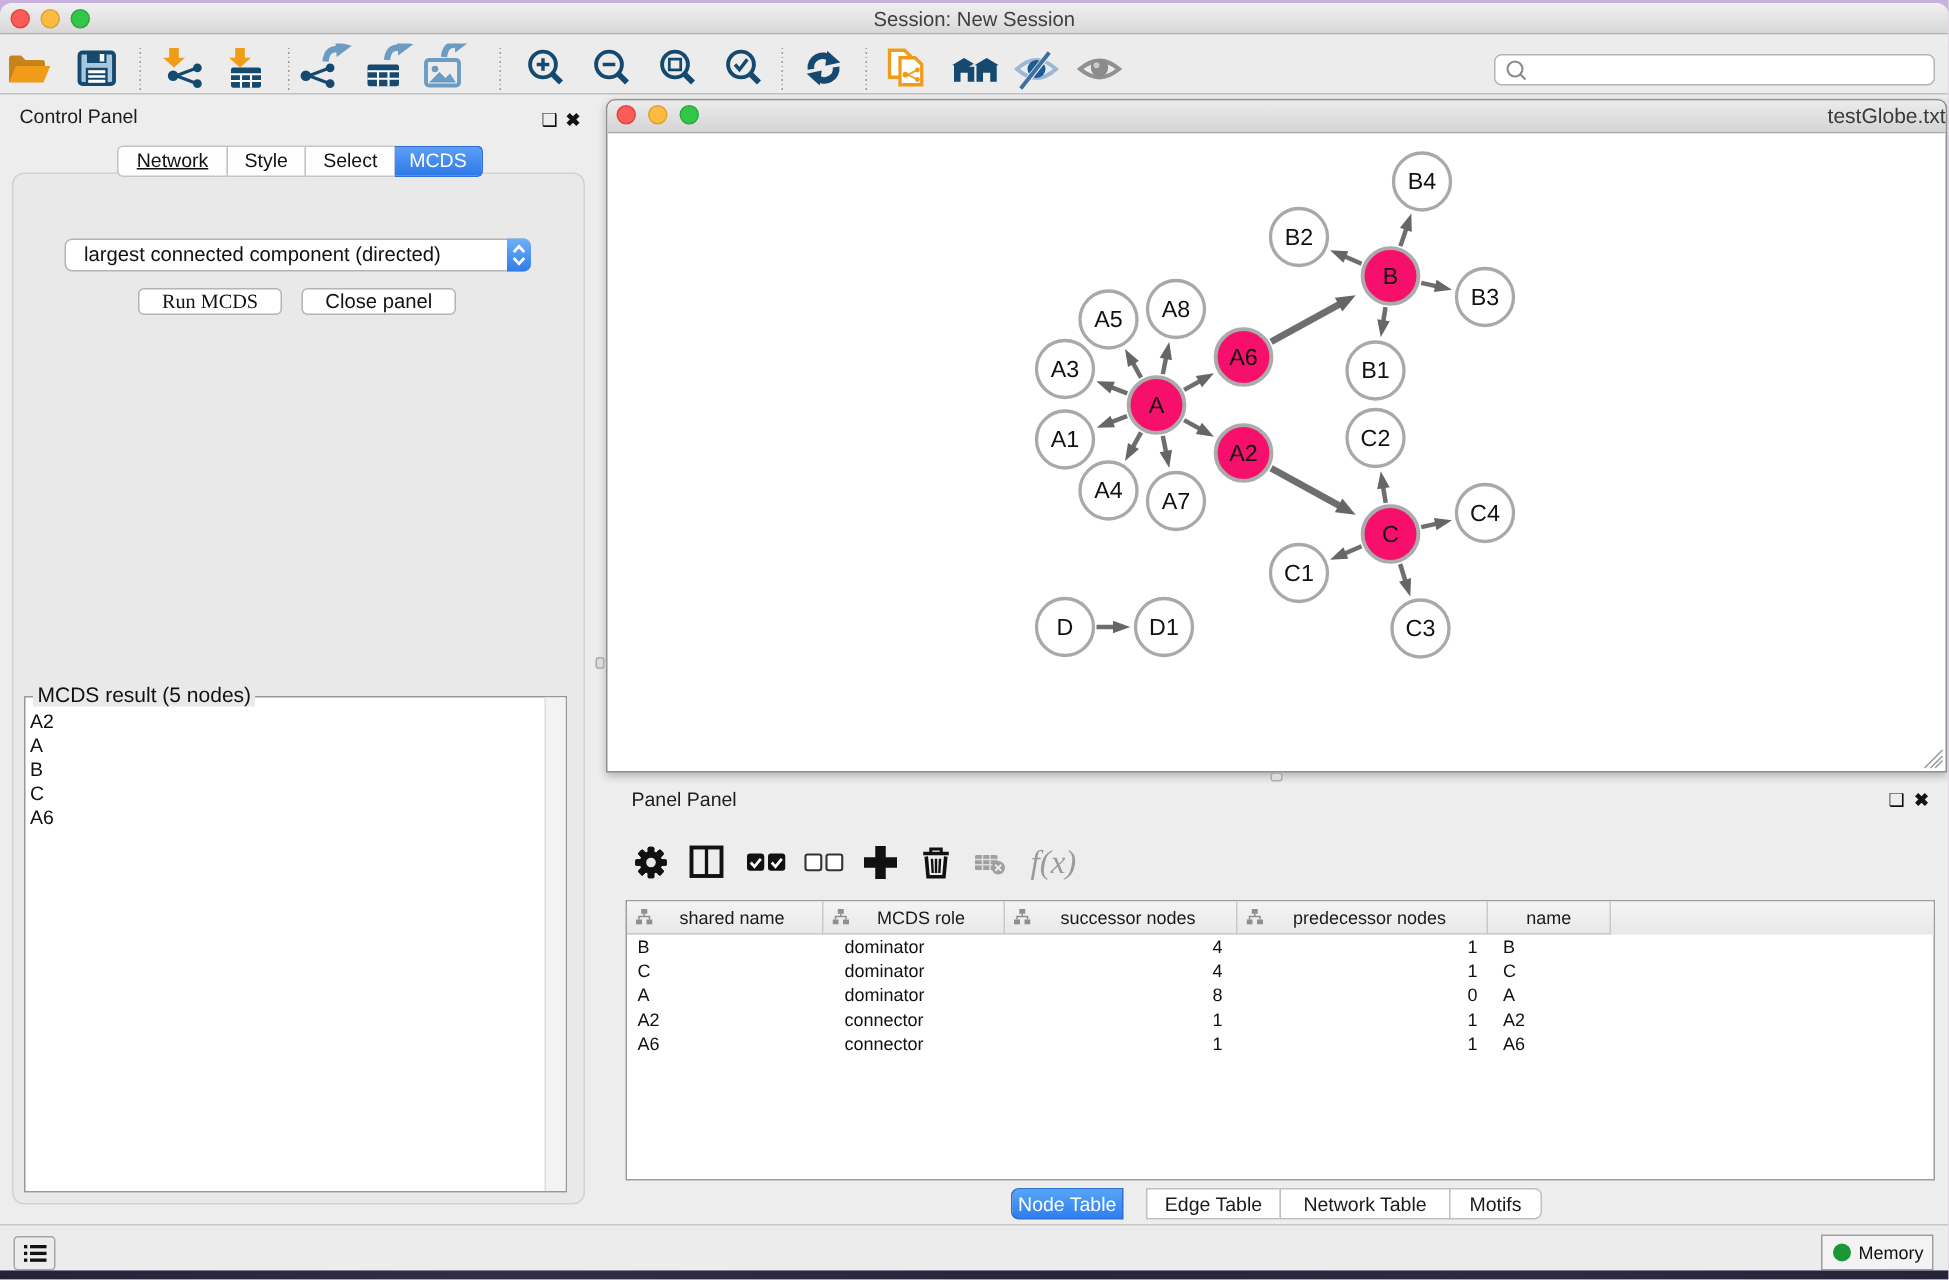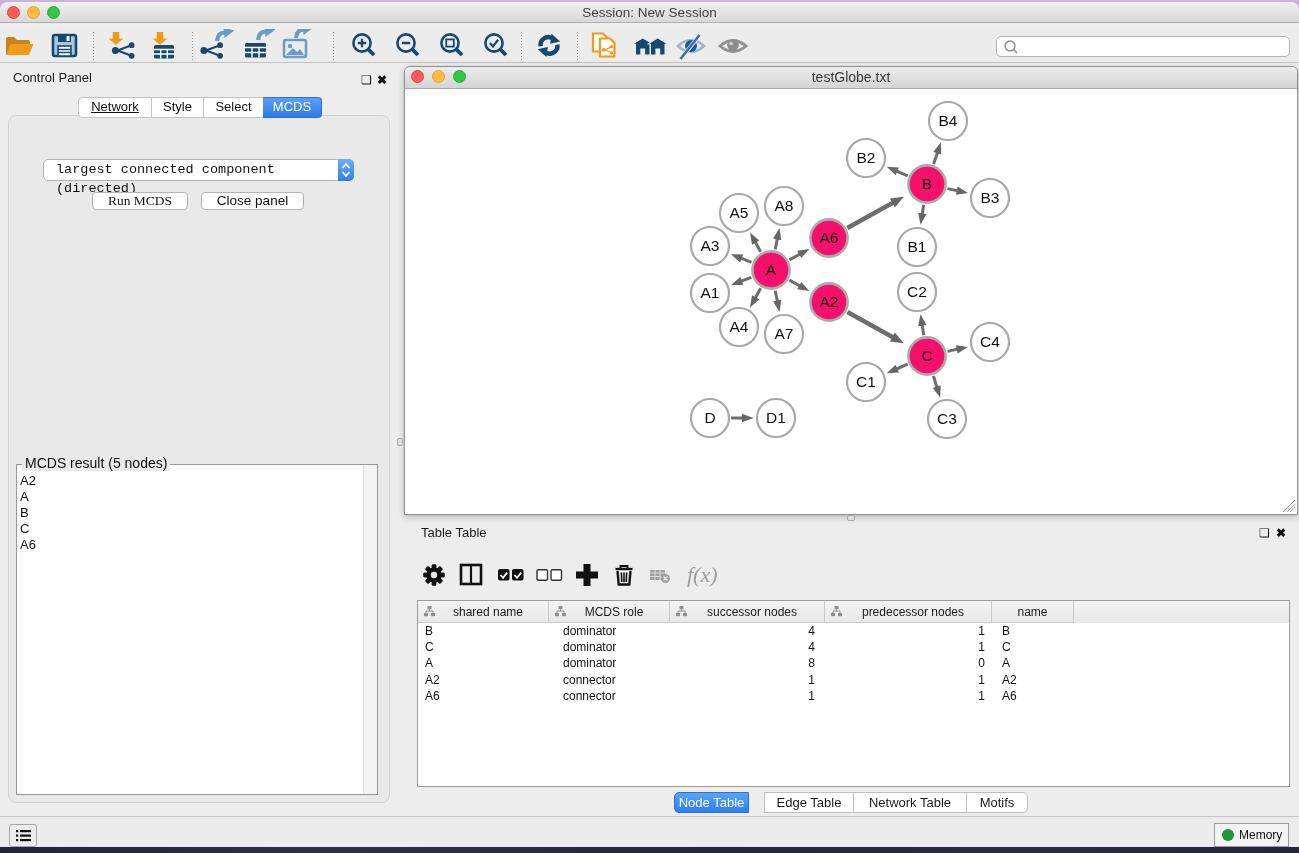--- a/index.html
+++ b/index.html
@@ -12,31 +12,31 @@
 .tl { width:13px; height:13px; border-radius:50%; top:4px; }
 #toolbar { left:0; top:27px; width:1299px; height:34px; background:#ececec; border-bottom:1px solid #c2c2c2; }
 .tsep { top:3px; height:28px; width:1px; background-image:repeating-linear-gradient(#9c9c9c 0 1px, transparent 1px 3px); }
 #searchbox { left:996px; top:7px; width:294px; height:21px; background:#fff; border:1px solid #b5b5b5; border-radius:5px; }
 
 #cp-title { left:13px; top:68px; font-size:13px; color:#1c1c1c; }
 #cp-content { left:8px; top:113px; width:382px; height:688px; background:#e9e9e9; border:1px solid #d2d2d2; border-radius:8px; }
 .tabbtn { top:95px; height:21px; background:#fefefe; border:1px solid #c4c4c4; font-size:13px; color:#111; text-align:center; line-height:17px; }
 
 #optlabel { left:8px; top:133px; width:382px; text-align:center; font-size:14px; color:#111; }
-#dropdown { left:43px; top:157px; width:311px; height:22px; background:#fff; border:1px solid #b4b4b4; border-radius:5px; font-size:13.5px; color:#111; line-height:19px; padding-left:12px;font-family:Liberation Mono, monospace; }
+#dropdown { left:43px; top:157px; width:311px; height:22px; background:#fff; border:1px solid #b4b4b4; border-radius:5px; font-size:13.5px; color:#111; line-height:19px; padding-left:12px; }
 #dropbtn { left:338px; top:157px; width:16px; height:22px; background:linear-gradient(#6fb0f7,#2e7de9); border-radius:0 5px 5px 0; }
 .pbtn { top:190px; height:18px; background:#fff; border:1px solid #b4b4b4; border-radius:4px; font-size:13.5px; color:#111; text-align:center; line-height:15px; }
 #fieldset { left:16px; top:462px; width:362px; height:331px; background:#fff; border:1px solid #989898; }
 #fs-legend { left:22px; top:453px; background:#e9e9e9; padding:0 3px; font-size:14px; color:#111; }
 #fs-list { left:20px; top:471px; font-size:13px; color:#111; line-height:16px; }
 #fs-scroll { left:363px; top:463px; width:14px; height:329px; background:#f3f3f3; border-left:1px solid #e0e0e0; }
 
 #netwin { left:404px; top:64px; width:894px; height:449px; background:#fff; border:1px solid #909090; border-radius:6px 6px 0 0; box-shadow:0 2px 6px rgba(0,0,0,0.25); }
 #nettitle { left:0; top:0; width:892px; height:22px; background:linear-gradient(#ececec,#d4d4d4); border-bottom:1px solid #a8a8a8; border-radius:6px 6px 0 0; }
-#nettext { left:0; top:2px; width:892px; text-align:center; font-size:14px; color:#3a3a3a; }
+#nettext { left:0; top:2px; width:892px; text-align:right; font-size:14px; color:#3a3a3a; }
 .tl2 { width:13px; height:13px; border-radius:50%; top:2.5px; }
 
 #tp-title { left:421px; top:523px; font-size:13px; color:#1c1c1c; }
 #tp-table { left:417px; top:598px; width:873px; height:187px; background:#fff; border:1px solid #9c9c9c; }
 #tp-header { left:0; top:0; width:871px; height:22px; background:linear-gradient(#f4f4f4,#e8e8e8); }
 .hdrcell { top:0; height:22px; border-right:1px solid #c9c9c9; border-bottom:1px solid #c9c9c9; font-size:12px; color:#1a1a1a; text-align:center; line-height:22px; }
 .rowtext { font-size:12px; color:#111; }
 .seg { top:790px; height:21px; background:#fff; border:1px solid #bfbfbf; font-size:13px; color:#1a1a1a; text-align:center; line-height:19px; }
 #statusbar { left:0; top:814px; width:1299px; height:31px; background:#ececec; border-top:1px solid #c6c6c6; }
 #darkstrip { left:0; top:847px; width:1299px; height:6px; background:linear-gradient(90deg,#232236,#312f48 25%,#262539 55%,#2c2b42 80%,#242337); }
@@ -278,21 +278,21 @@
 <text x="371" y="335" font-size="15.5" fill="#111" text-anchor="middle" font-family="Liberation Sans, sans-serif">D1</text>
 <g stroke="#9a9a9a" stroke-width="1">
 <line x1="878" y1="424" x2="890" y2="412"></line>
 <line x1="882" y1="424" x2="890" y2="416"></line>
 <line x1="885" y1="424" x2="890" y2="419"></line>
 </g>
 </svg>
       </div>
   </div>
 
-  <div id="tp-title" class="abs">Table Table</div>
+  <div id="tp-title" class="abs">Panel Panel</div>
   <div class="abs flicon" style="left:1259px; top:524px;">❑</div>
   <div class="abs flicon" style="left:1276px; top:524px; font-weight:bold;">✖</div>
   <div id="tp-toolbar" class="abs" style="left:417px; top:546px;">
       <svg width="320" height="50" style="display:block">
         <g fill="#111">
           <circle cx="17" cy="27" r="7.5"></circle>
           <rect x="14.8" y="16.5" width="4.4" height="21" rx="1" transform="rotate(0 17 27)"></rect>
           <rect x="14.8" y="16.5" width="4.4" height="21" rx="1" transform="rotate(45 17 27)"></rect>
           <rect x="14.8" y="16.5" width="4.4" height="21" rx="1" transform="rotate(90 17 27)"></rect>
           <rect x="14.8" y="16.5" width="4.4" height="21" rx="1" transform="rotate(135 17 27)"></rect>

